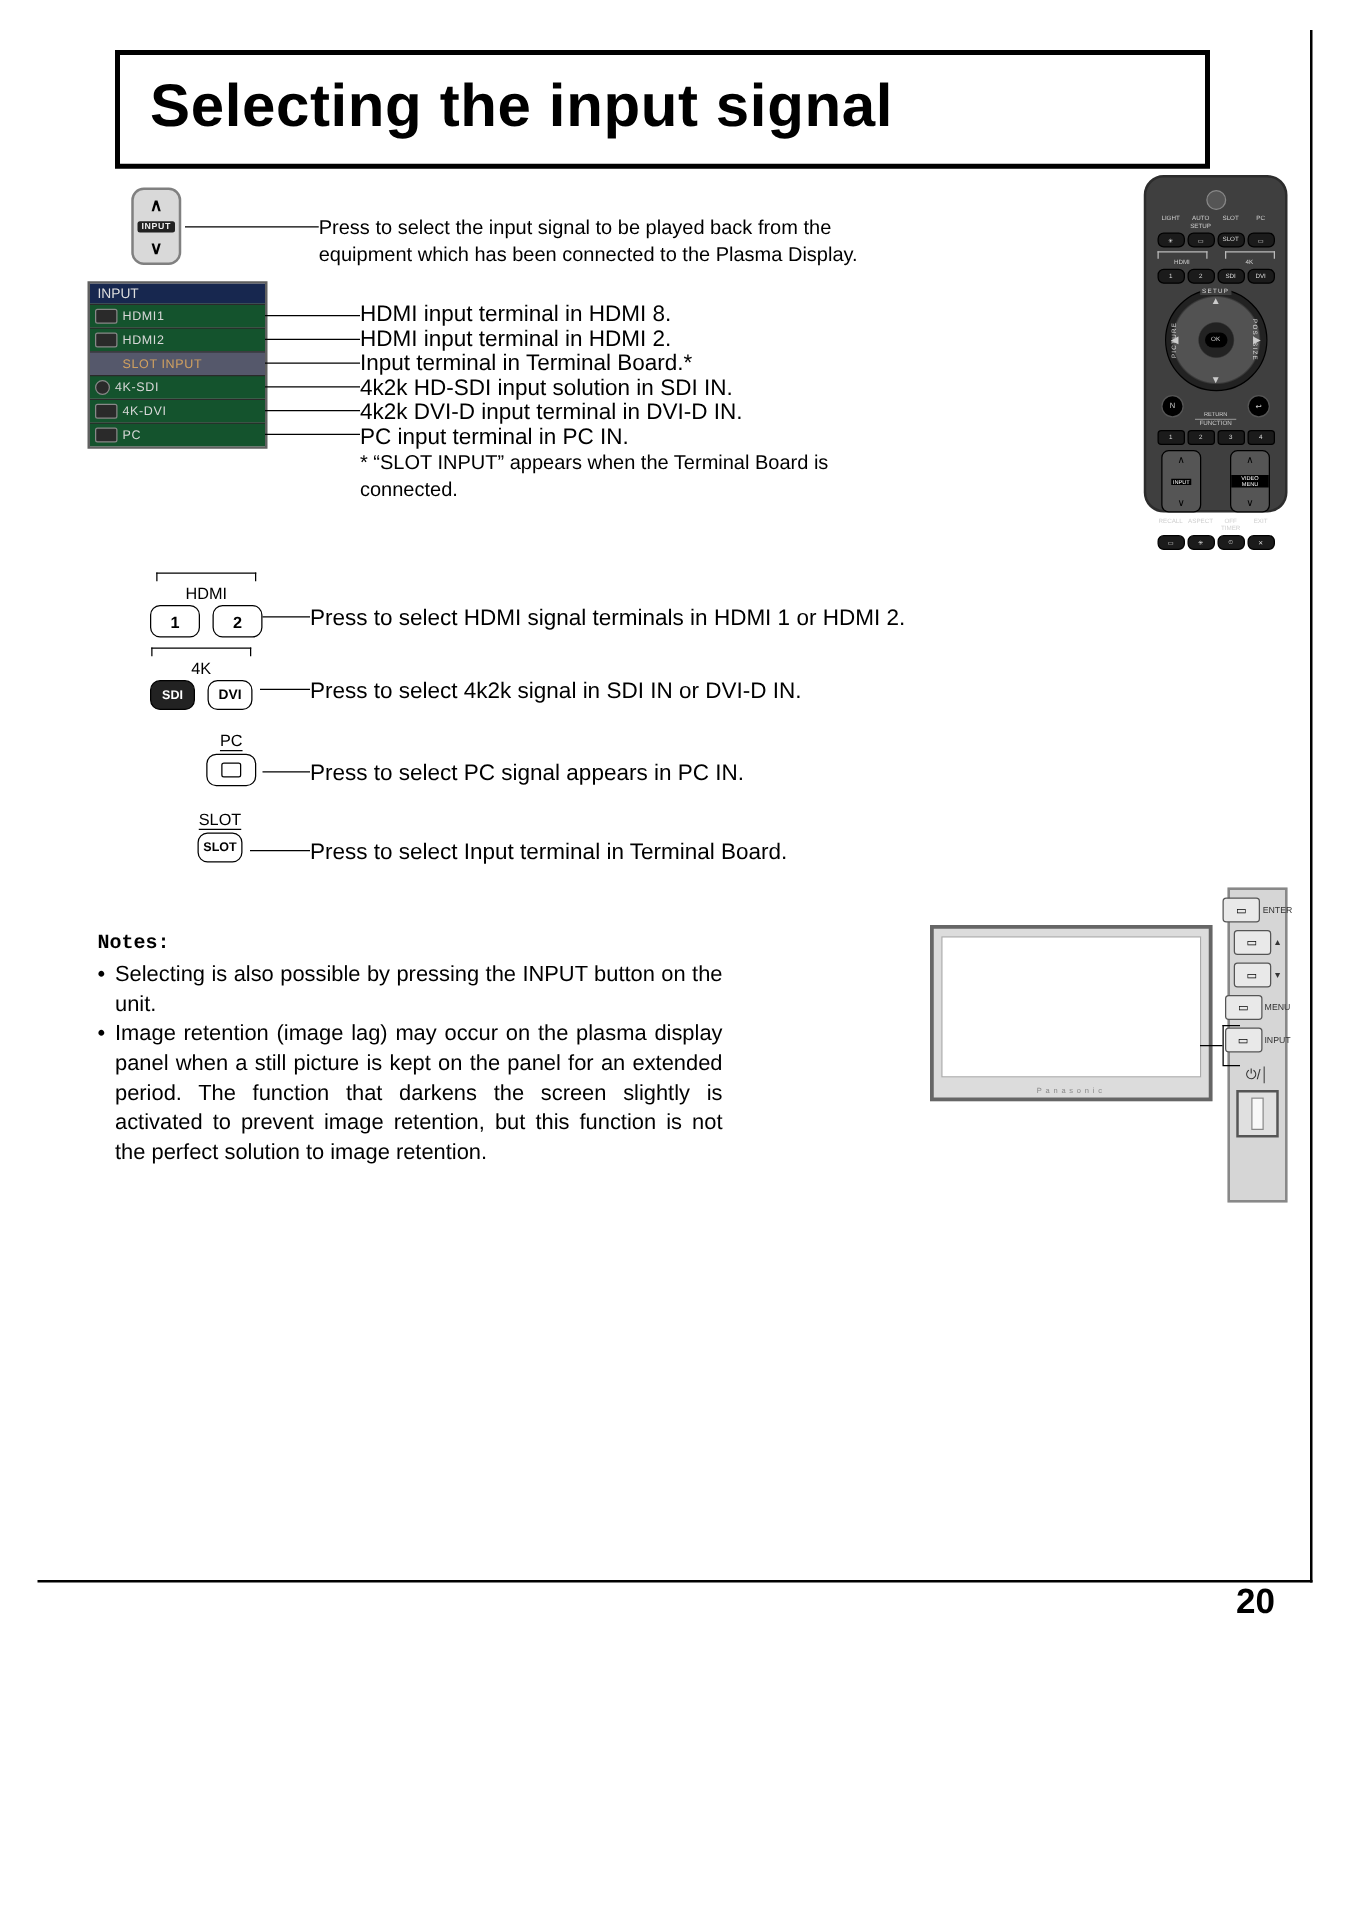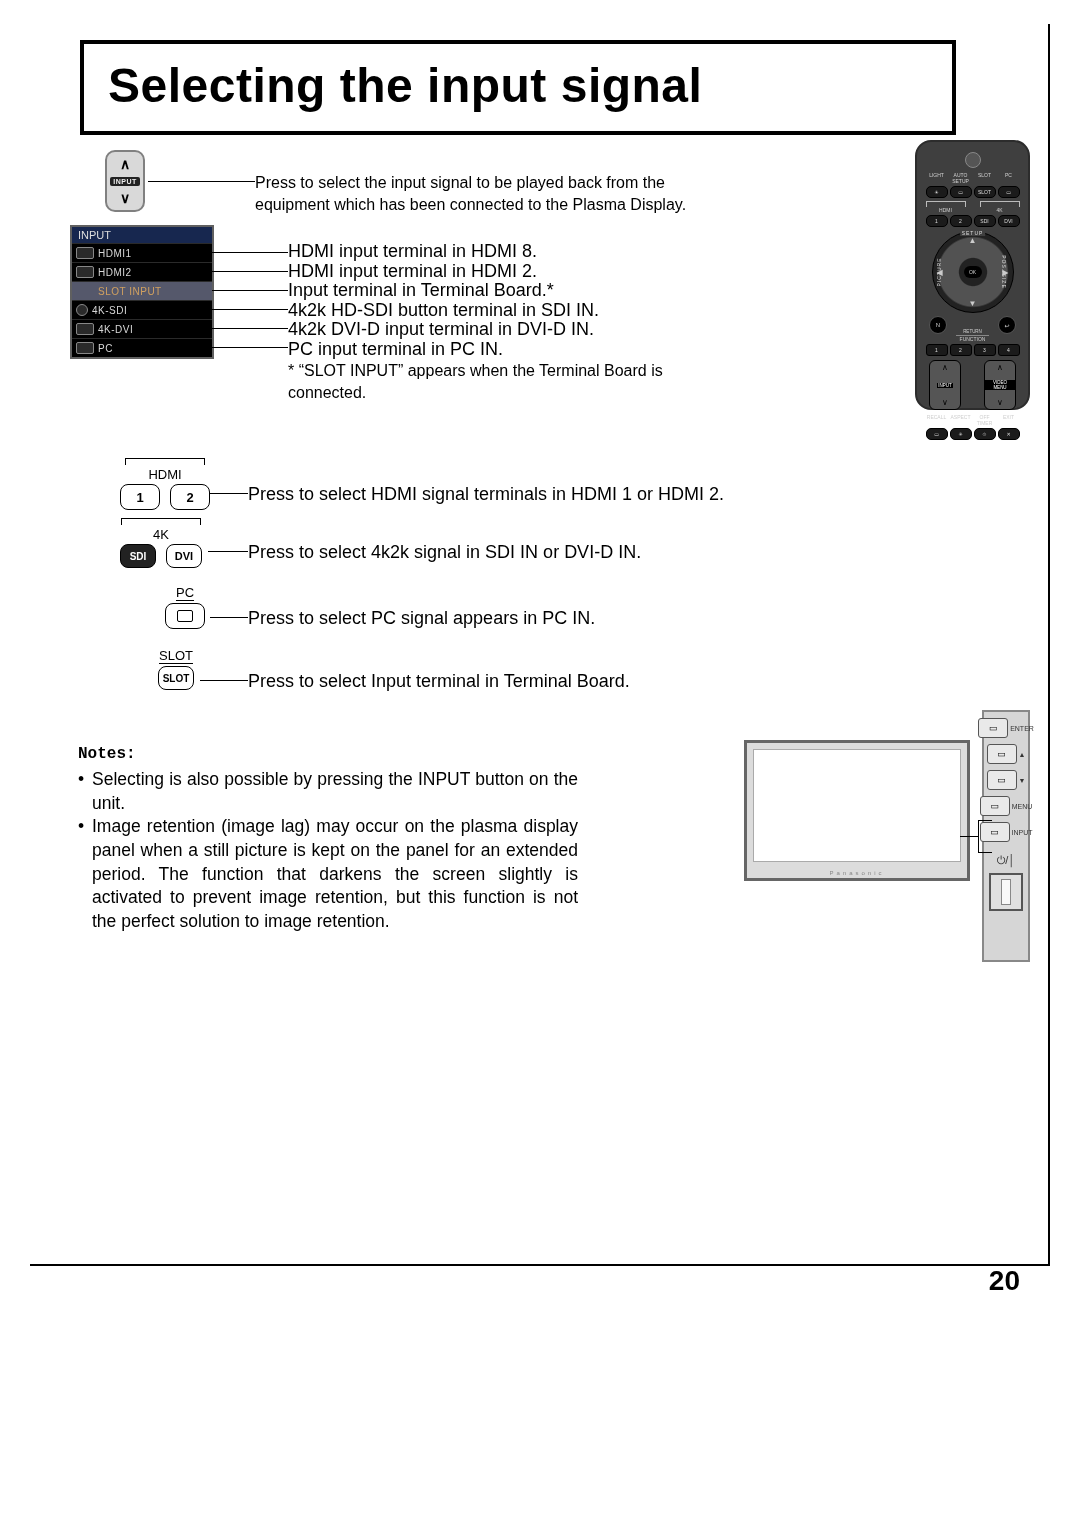--- a/index.html
+++ b/index.html
@@ -27,21 +27,21 @@
     position: absolute;
     right: 60px;
     bottom: 230px;
     font-size: 28px;
     font-weight: bold;
   }
   
   .title-box {
     border: 4px solid #000;
     padding: 14px 24px 18px 24px;
-    margin: 0 0 50px 0;
+    margin: 0 0 50px 12px;
     width: 820px;
   }
   .title-box h1 {
     margin: 0;
     font-size: 48px;
     font-weight: bold;
     letter-spacing: 0.5px;
   }
   
   .body-text { font-size: 16px; line-height: 1.35; }
@@ -143,21 +143,21 @@
     width:140px; border:2px solid #606060;
     font-size:11px;
   }
   .osd-header {
     background:#17274f; color:#ddd;
     padding:2px 6px; font-size:11px;
     font-weight:normal;
   }
   .osd-row {
     display:flex; align-items:center;
-    background:#000000; color:#d8d8d8;
+    background:#14532d; color:#d8d8d8;
     border-top:1px solid #2a2a2a;
     height:18px; padding:0 4px;
     gap:4px;
   }
   .osd-row.sel { background:#55586b; color:#d0a060; }
   .osd-row .ic {
     width:16px; height:10px; border:1px solid #888; border-radius:2px;
     display:inline-block; background:#2a2a2a;
   }
   .osd-row .ic.round { border-radius:50%; width:10px; height:10px; }
@@ -384,21 +384,21 @@
   <div class="osd-leader" style="left:212px; top:271px; width:76px;"></div>
   <div class="osd-leader" style="left:212px; top:290px; width:76px;"></div>
   <div class="osd-leader" style="left:212px; top:309px; width:76px;"></div>
   <div class="osd-leader" style="left:212px; top:328px; width:76px;"></div>
   <div class="osd-leader" style="left:212px; top:347px; width:76px;"></div>
 
   <div class="osd-desc">
     <div class="line">HDMI input terminal in HDMI 8.</div>
     <div class="line">HDMI input terminal in HDMI 2.</div>
     <div class="line">Input terminal in Terminal Board.*</div>
-    <div class="line">4k2k HD-SDI button terminal in SDI IN.</div>
+    <div class="line">4k2k HD-SDI input solution in SDI IN.</div>
     <div class="line">4k2k DVI-D input terminal in DVI-D IN.</div>
     <div class="line">PC input terminal in PC IN.</div>
   </div>
   <div class="osd-note body-text">* “SLOT INPUT” appears when the Terminal Board is connected.</div>
 
 
   <div class="cluster" style="top:458px;">
     <div class="bracket-top"></div>
     <div class="grp-label">HDMI</div>
     <div class="cluster-row">

